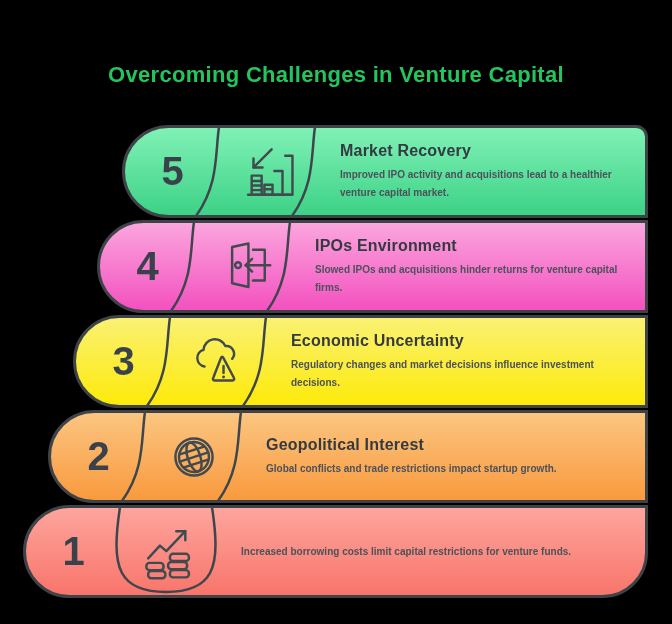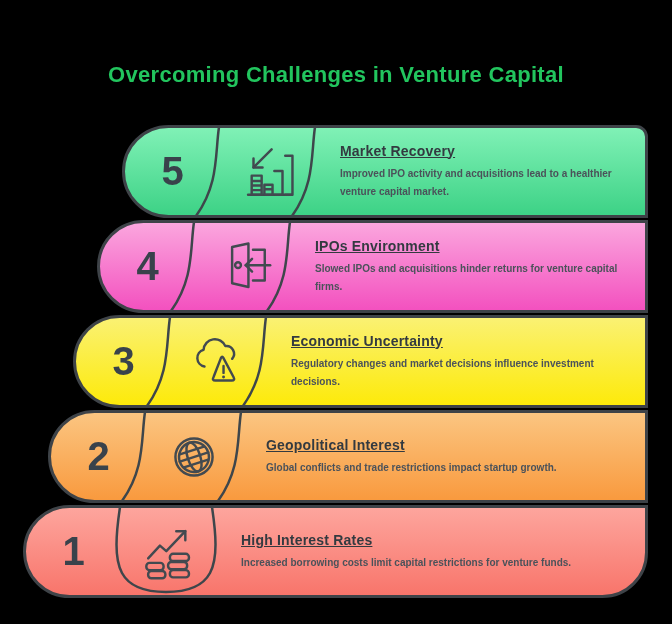--- a/index.html
+++ b/index.html
@@ -43,22 +43,22 @@
     display:flex; align-items:center; justify-content:center;
   }
   .icon-cell svg { width:58px; height:58px; }
   .icon-cell svg * { fill:none; stroke:#424a50; stroke-width:2.7; stroke-linecap:round; stroke-linejoin:round; }
   .icon-cell svg .dot { fill:#424a50; stroke:none; }
   .text-cell {
     position:absolute; left:215px; right:14px; top:50%;
     transform:translateY(-50%);
   }
   .row-heading {
-    font-size:14px; font-weight:bold; color:#333a40;
-    margin-bottom:6px; letter-spacing:.2px;text-decoration:underline;
+    font-size:16px; font-weight:bold; color:#333a40;
+    margin-bottom:6px; letter-spacing:.2px;
   }
   .row-desc {
     font-size:10px; font-weight:bold; color:#4b525a; line-height:18px;
   }
 </style>
 </head>
 <body>
 
 <div class="main-title">Overcoming Challenges in Venture Capital</div>
 
@@ -160,16 +160,15 @@
       <path d="M9,39 L22,25 L29,31 L50,9"></path>
       <path d="M40,9 H50 V19"></path>
       <rect x="33" y="34" width="21" height="8" rx="3.5"></rect>
       <rect x="31" y="43" width="21" height="8" rx="3.5"></rect>
       <rect x="33" y="52" width="21" height="8" rx="3.5"></rect>
       <rect x="7" y="44" width="19" height="8" rx="3.5"></rect>
       <rect x="9" y="53" width="19" height="8" rx="3.5"></rect>
     </svg>
   </div>
   <div class="text-cell">
-    <div class="row-heading">High Interest Rates</div>
     <div class="row-desc">Increased borrowing costs limit capital restrictions for venture funds.</div>
   </div>
 </div>
 
 </body></html>

